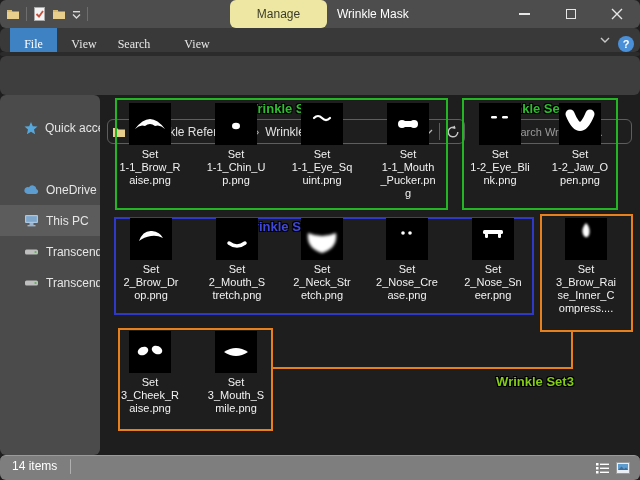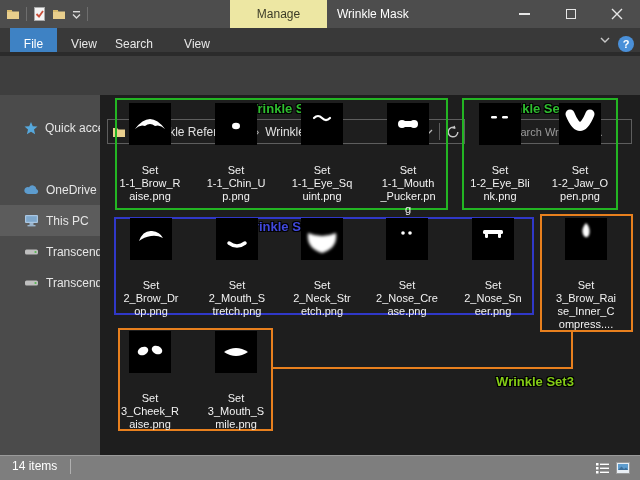--- a/index.html
+++ b/index.html
@@ -2,39 +2,39 @@
 <html><head>
 <meta charset="utf-8">
 <style>
   * { margin:0; padding:0; box-sizing:border-box; }
   html,body { width:640px; height:480px; }
   body {
     position:relative; overflow:hidden;
     font-family:"Liberation Sans", sans-serif;
     background:#1E1E1E;
   }
-  .abs { position:absolute; }
+  .abs { position:absolute;border-radius:6px; }
 
   
   .titlebar { left:0; top:0; width:640px; height:28px; background:#4D4D4D; }
   .qat { left:6px; top:0; height:28px; display:flex; align-items:center; gap:6px; }
   .qat-sep { width:1px; height:14px; background:#6E6E6E; }
   .manage-tab { left:230px; top:0; width:97px; height:28px; background:#EDE7A3;
     color:#3C3C28; font-size:12px; display:flex; align-items:center; justify-content:center; }
   .win-title { left:337px; top:0; height:28px; display:flex; align-items:center;
     color:#FFFFFF; font-size:12px; }
   .winbtn { top:0; width:45px; height:28px; display:flex; align-items:center; justify-content:center; }
   .btn-min { left:502px; } .btn-max { left:548px; } .btn-close { left:594px; }
   .min-glyph { width:11px; height:2px; background:#E6E6E6; }
   .max-glyph { width:10px; height:10px; border:1px solid #E6E6E6; }
 
   
   .tabrow { left:0; top:28px; width:640px; height:24px; background:#393939; }
   .tab { position:absolute; top:0; height:32px; display:flex; align-items:center;
-    color:#E8E8E8; font-size:12px; }
+    color:#E8E8E8; font-size:12px;font-family:Liberation Serif, serif; }
   .tab-file { left:10px; width:47px; justify-content:center; background:#3E82C4; color:#fff; }
   .tab-c { transform:translateX(-50%); }
   .ribbon-chev { left:596px; top:30px; width:18px; height:20px; display:flex; align-items:center; justify-content:center; }
   .help-btn { left:618px; top:36px; width:16px; height:16px; border-radius:50%;
     background:#4A90D9; color:#fff; font-size:11px; font-weight:bold;
     display:flex; align-items:center; justify-content:center; }
   .ribbon-strip { left:0; top:52px; width:640px; height:4px; background:#2B2B2B; }
 
   
   .addrrow { left:0; top:56px; width:640px; height:39px; background:#3E3E3E; }
@@ -67,21 +67,21 @@
     text-shadow:1px 1px 0 #000, -1px -1px 0 #000, 1px -1px 0 #000, -1px 1px 0 #000; }
   .lab-green { color:#2FBE2F; }
   .lab-blue  { color:#4149DC; }
   .lab-orange{ color:#84cc16; }
   .connector { position:absolute; background:#E8801E; }
 
   
   .tile { position:absolute; width:80px; display:flex; flex-direction:column; align-items:center; }
   .thumb { width:42px; height:42px; background:#000; }
   .thumb svg { width:42px; height:42px; filter:blur(0.6px); }
-  .tlabel { margin-top:19px; font-size:11px; line-height:13px; color:#F2F2F2;
+  .tlabel { margin-top:3px; font-size:11px; line-height:13px; color:#F2F2F2;
     text-align:center; white-space:pre-line; }
 
   
   .statusbar { left:0; top:455px; width:640px; height:25px; background:#7E7E7E;
     border-top:1px solid #9A9A9A; }
   .status-count { left:12px; top:459px; color:#FFFFFF; font-size:12px; }
   .status-sep { left:70px; top:459px; width:1px; height:15px; background:#B0B0B0; }
   .viewbtn { top:460px; width:16px; height:15px; display:flex; align-items:center; justify-content:center; }
 </style>
 </head>

